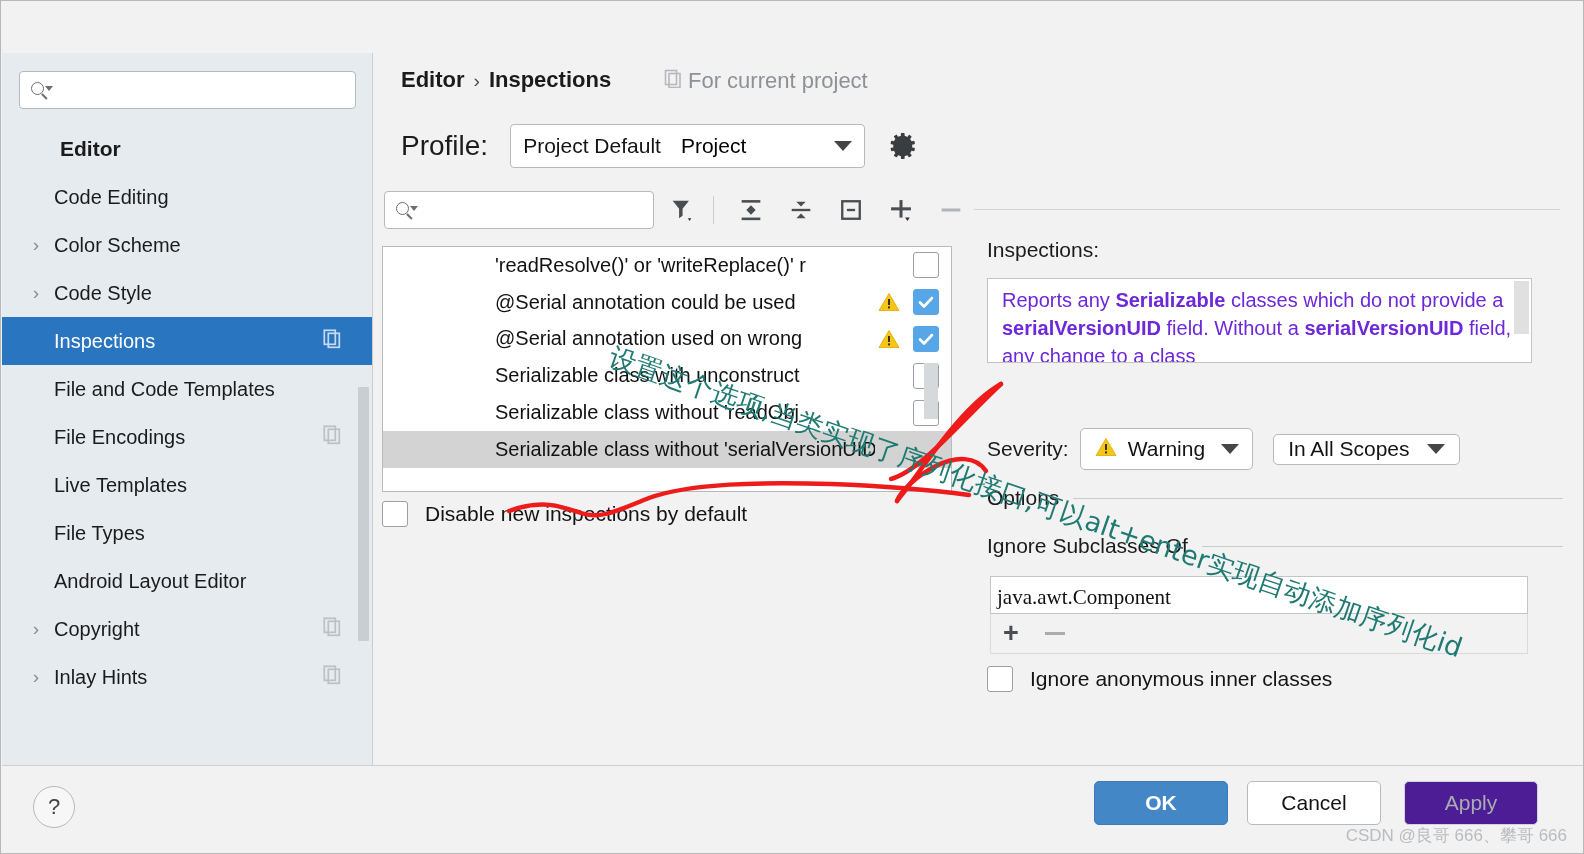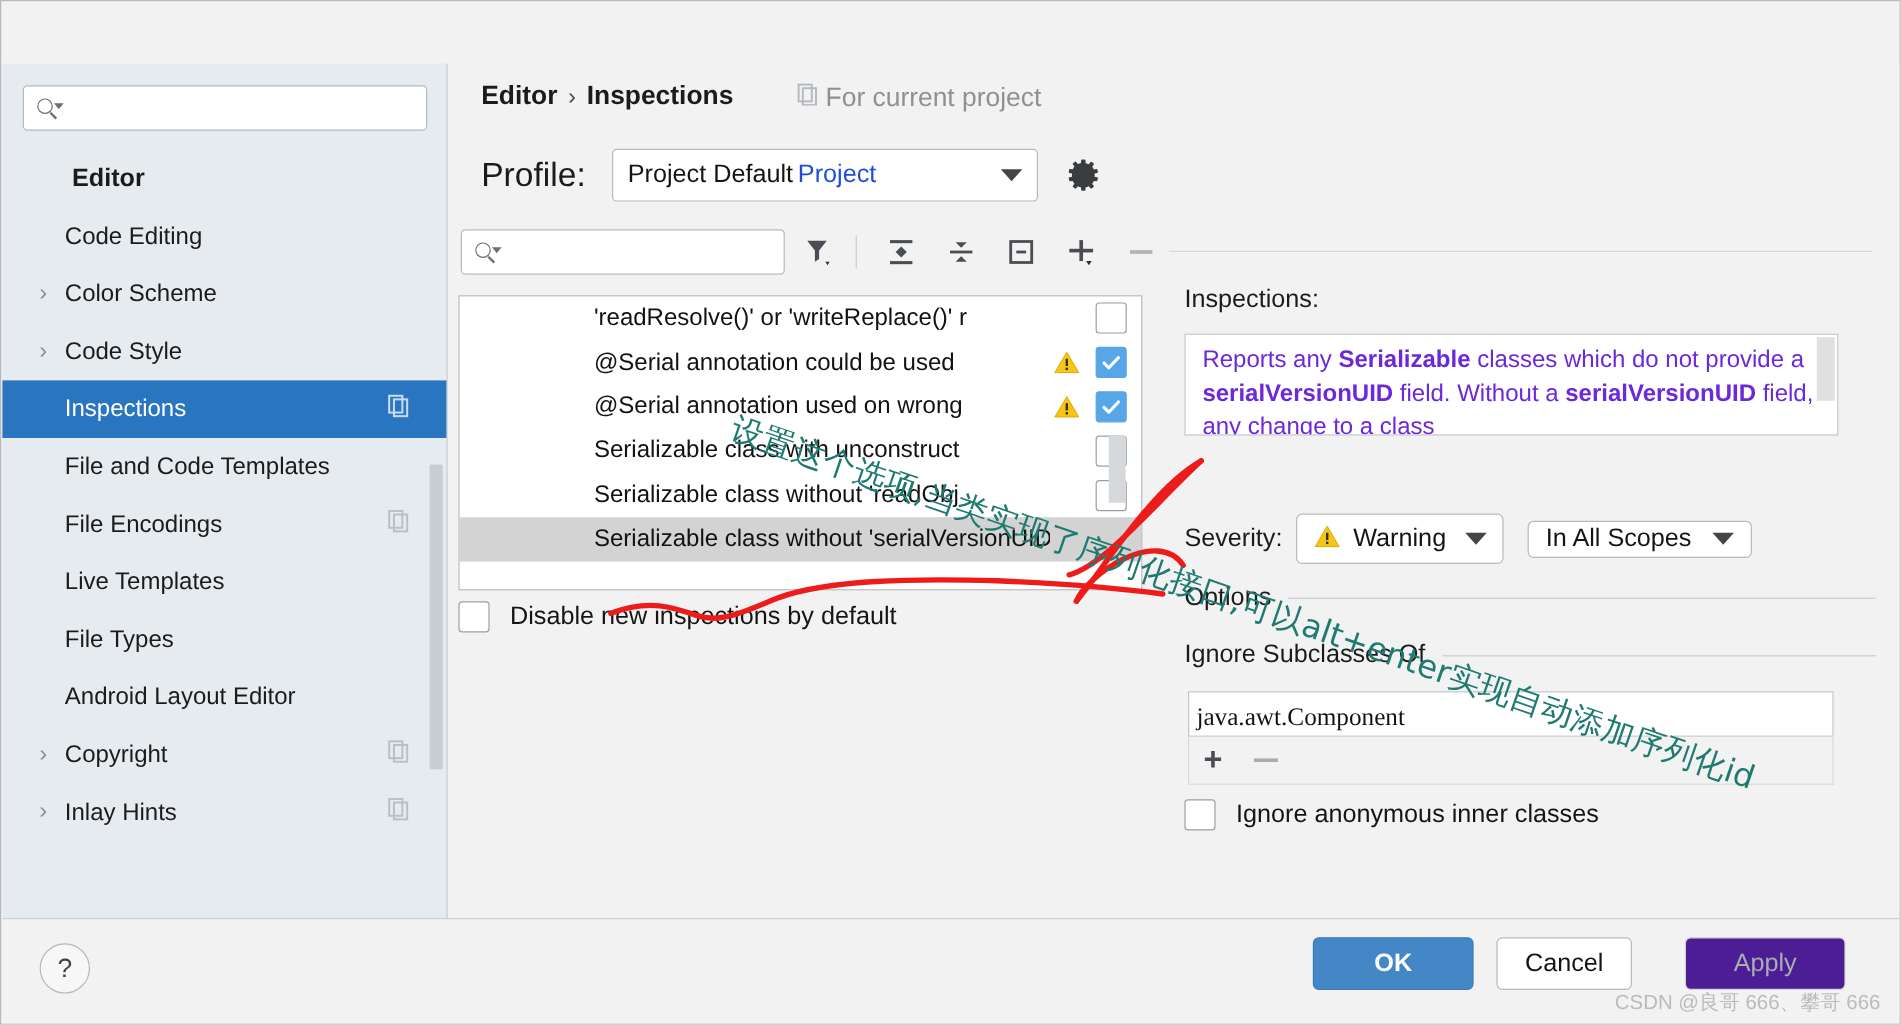--- a/index.html
+++ b/index.html
@@ -123,21 +123,21 @@
     position: absolute; left: 27px; top: 71px;
     display: flex; align-items: center;
   }
   .profile-label { font-size: 28px; color: #1b1b1b; }
   .combo {
     margin-left: 22px; width: 355px; height: 44px;
     background: #ffffff; border: 1px solid #b6b9bd; border-radius: 4px;
     display: flex; align-items: center; padding: 0 12px;
   }
   .combo .val { font-size: 21px; color: #141414; }
-  .combo .sub { font-size: 21px; color: #1d4ed8; margin-left: 4px; }
+  .combo .sub { font-size: 21px; color: #000000; margin-left: 20px; }
   .combo .dd {
     margin-left: auto;
     width: 0; height: 0;
     border-left: 9px solid transparent; border-right: 9px solid transparent;
     border-top: 10px solid #454545;
   }
   .gear-btn {
     margin-left: 22px; width: 34px; height: 34px;
     display: flex; align-items: center; justify-content: center;
   }
@@ -316,21 +316,21 @@
   .btn {
     position: absolute; top: 15px; height: 44px;
     border-radius: 5px; display: flex; align-items: center; justify-content: center;
     font-size: 21px;
   }
   .btn-ok {
     left: 1092px; width: 134px;
     background: #4387c7; border: 1px solid #3b7cb8; color: #ffffff; font-weight: bold;
   }
   .btn-cancel {
-    left: 1245px; width: 113px;
+    left: 1245px; width: 134px;
     background: #ffffff; border: 1px solid #b6b9bd; color: #141414;
   }
   .btn-apply {
     left: 1402px; width: 134px;
     background: #4c1d95; border: 1px solid #d2d5d8; color: #a9adb1;
   }
   .watermark {
     position: absolute; right: 16px; bottom: 6px;
     font-size: 17px; color: #b9bcbf; white-space: nowrap;
   }

